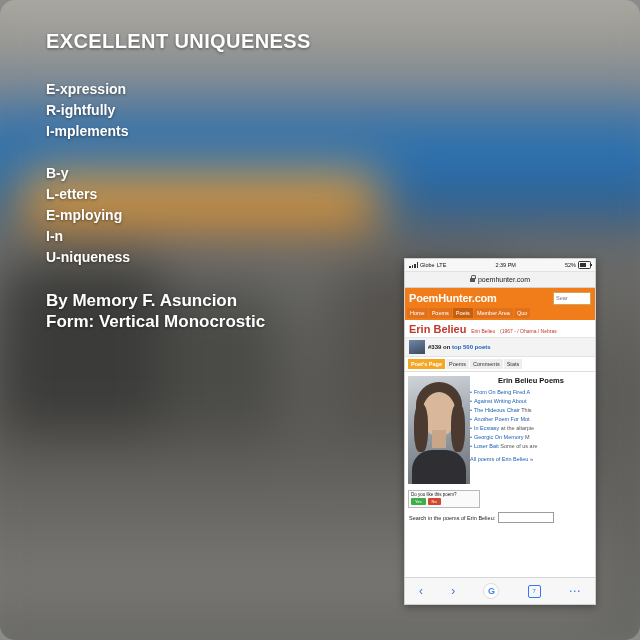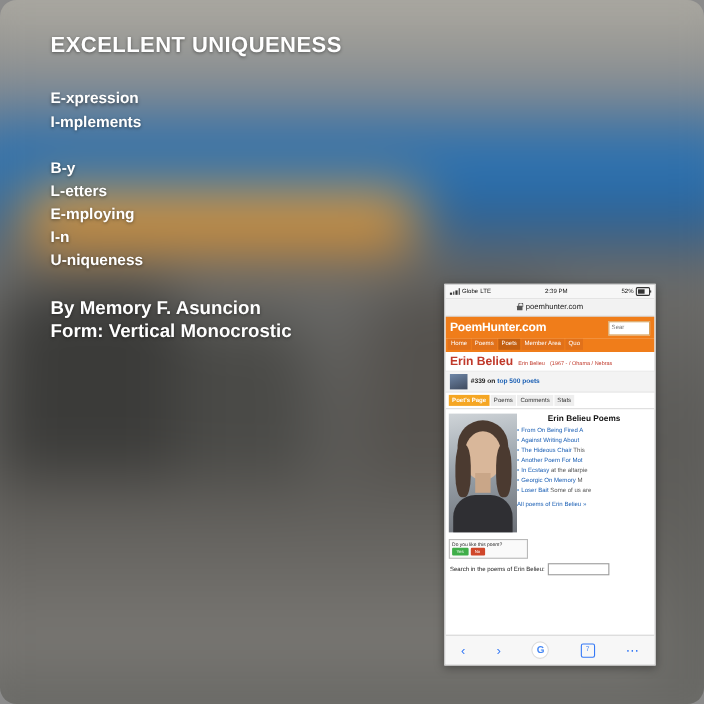--- a/index.html
+++ b/index.html
@@ -481,20 +481,21 @@
       <div class="blob3"></div>
       <div class="blob4"></div>
     </div>
   </div>
 
   <div class="poem">
     <h1>EXCELLENT UNIQUENESS</h1>
 
     <div>
       <div class="line">E-xpression</div>
+      <div class="line">R-ightfully</div>
       <div class="line">I-mplements</div>
     </div>
 
     <div class="gap"></div>
 
     <div>
       <div class="line">B-y</div>
       <div class="line">L-etters</div>
       <div class="line">E-mploying</div>
       <div class="line">I-n</div>

